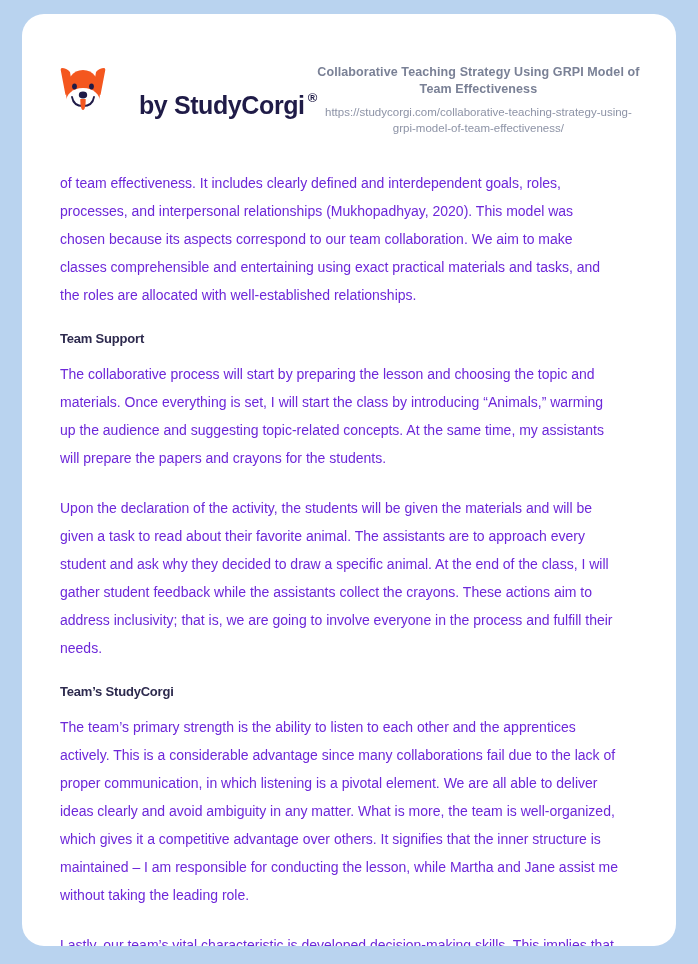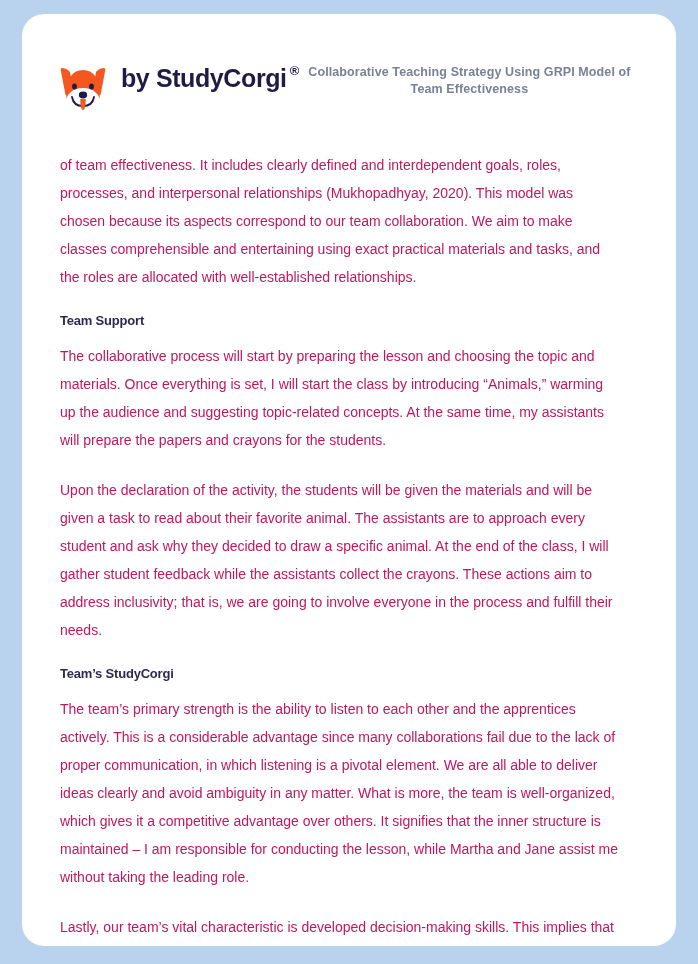--- a/index.html
+++ b/index.html
@@ -28,22 +28,22 @@
   
   .doc-header {
     display: flex;
     align-items: flex-start;
     justify-content: space-between;
     padding: 44px 36px 0 36px;
     box-sizing: border-box;
   }
   .brand {
     display: flex;
-    align-items: flex-start;
-    gap: 13px;
+    align-items: flex-end;
+    gap: 31px;
     padding-top: 8px;
   }
   .brand-logo {
     width: 50px;
     height: 52px;
     flex: 0 0 auto;
     display: block;
   }
   .brand-wordmark {
     display: flex;
@@ -86,21 +86,21 @@
   }
 
   
   .doc-body {
     padding: 0 38px 0 38px;
     box-sizing: border-box;
   }
   .doc-body p {
     font-size: 14px;
     line-height: 2.0;
-    color: #be185d;
+    color: #6d28d9;
     margin: 0 18px 22px 0;
     text-align: left;
   }
   .doc-body p.first-para {
     margin-top: 33px;
   }
   .doc-body h2 {
     font-size: 13px;
     font-weight: bold;
     color: #2d2a4e;
@@ -131,20 +131,21 @@
         <path d="M22.3 33 C22.3 39 23 44 25 44 C27 44 27.7 39 27.7 33 Z" fill="#f4571f"></path>
       </svg>
       <div class="brand-wordmark">
         <span>by StudyCorgi</span>
         <span class="brand-reg">®</span>
       </div>
     </div>
 
     <div class="header-meta">
       <div class="header-title">Collaborative Teaching Strategy Using GRPI Model of Team Effectiveness</div>
+      <div class="header-url">https://studycorgi.com/collaborative-teaching-strategy-using-grpi-model-of-team-effectiveness/</div>
     </div>
 
   </div>
 
   <div class="doc-body">
     <p class="first-para">of team effectiveness. It includes clearly defined and interdependent goals, roles, processes, and interpersonal relationships (Mukhopadhyay, 2020). This model was chosen because its aspects correspond to our team collaboration. We aim to make classes comprehensible and entertaining using exact practical materials and tasks, and the roles are allocated with well-established relationships.</p>
     <h2>Team Support</h2>
     <p>The collaborative process will start by preparing the lesson and choosing the topic and materials. Once everything is set, I will start the class by introducing “Animals,” warming up the audience and suggesting topic-related concepts. At the same time, my assistants will prepare the papers and crayons for the students.</p>
     <p>Upon the declaration of the activity, the students will be given the materials and will be given a task to read about their favorite animal. The assistants are to approach every student and ask why they decided to draw a specific animal. At the end of the class, I will gather student feedback while the assistants collect the crayons. These actions aim to address inclusivity; that is, we are going to involve everyone in the process and fulfill their needs.</p>
     <h2>Team’s StudyCorgi</h2>

